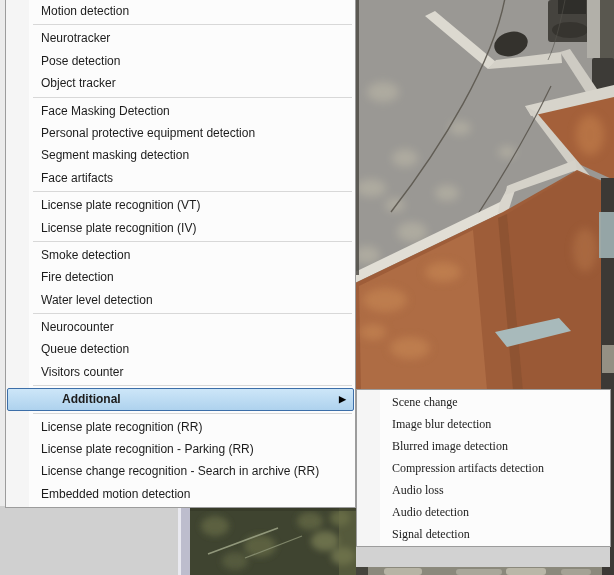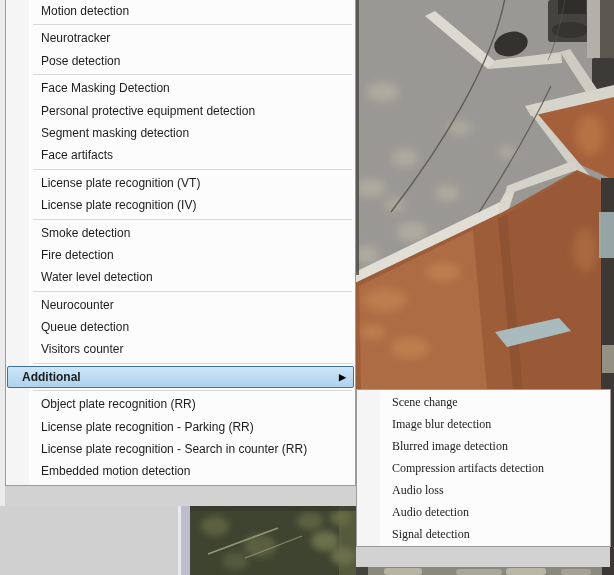--- a/index.html
+++ b/index.html
@@ -25,21 +25,21 @@
 
   
   .menu{position:absolute;background:var(--menu-bg);border:1px solid var(--menu-border);z-index:10;}
   .menu .gutter{position:absolute;left:0;top:0;bottom:0;width:23px;background:var(--gutter);}
   .main-menu{left:5px;top:-3px;width:351px;padding:2px 0 2px;}
   .sub-menu{left:356px;top:389px;width:255px;padding:1px 0 1px;font-family:Liberation Serif, serif;}
   .menu-item{position:relative;height:22.4px;line-height:22.4px;padding-left:35px;
     font-size:12px;color:var(--menu-text);white-space:nowrap;cursor:default;z-index:2;}
   .sub-menu .menu-item{height:22px;line-height:22px;}
   .menu-sep{height:0;border-top:1px solid var(--separator);margin:2px 3px 2px 27px;position:relative;z-index:2;}
-  .menu-item.highlighted{margin:0 1px;padding-left:14px;font-weight:bold;
+  .menu-item.highlighted{margin:0 1px;padding-left:54px;font-weight:bold;
     background:linear-gradient(180deg,var(--hl-top),var(--hl-bottom));
     border:1px solid var(--hl-border);border-radius:2px;line-height:20px;}
   .submenu-arrow{position:absolute;right:7px;top:50%;transform:translateY(-50%);
     font-size:9px;line-height:1;color:#000;}
 </style>
 </head>
 <body>
 
 <div class="screen">
 
@@ -151,20 +151,21 @@
     </svg>
   </div>
   <div class="right-dark-sliver"></div>
 
   <div class="menu main-menu">
     <div class="gutter"></div>
     <div class="menu-item">Motion detection</div>
     <div class="menu-sep"></div>
     <div class="menu-item">Neurotracker</div>
     <div class="menu-item">Pose detection</div>
+    <div class="menu-item">Object tracker</div>
     <div class="menu-sep"></div>
     <div class="menu-item">Face Masking Detection</div>
     <div class="menu-item">Personal protective equipment detection</div>
     <div class="menu-item">Segment masking detection</div>
     <div class="menu-item">Face artifacts</div>
     <div class="menu-sep"></div>
     <div class="menu-item">License plate recognition (VT)</div>
     <div class="menu-item">License plate recognition (IV)</div>
     <div class="menu-sep"></div>
     <div class="menu-item">Smoke detection</div>
@@ -173,23 +174,23 @@
     <div class="menu-sep"></div>
     <div class="menu-item">Neurocounter</div>
     <div class="menu-item">Queue detection</div>
     <div class="menu-item">Visitors counter</div>
     <div class="menu-sep"></div>
     <div class="menu-item highlighted">
       <span>Additional</span>
       <span class="submenu-arrow">▶</span>
     </div>
     <div class="menu-sep"></div>
-    <div class="menu-item">Object plate recognition (RR)</div>
+    <div class="menu-item">License plate recognition (RR)</div>
     <div class="menu-item">License plate recognition - Parking (RR)</div>
-    <div class="menu-item">License plate recognition - Search in counter (RR)</div>
+    <div class="menu-item">License change recognition - Search in archive (RR)</div>
     <div class="menu-item">Embedded motion detection</div>
   </div>
 
   <div class="menu sub-menu">
     <div class="gutter"></div>
     <div class="menu-item">Scene change</div>
     <div class="menu-item">Image blur detection</div>
     <div class="menu-item">Blurred image detection</div>
     <div class="menu-item">Compression artifacts detection</div>
     <div class="menu-item">Audio loss</div>

